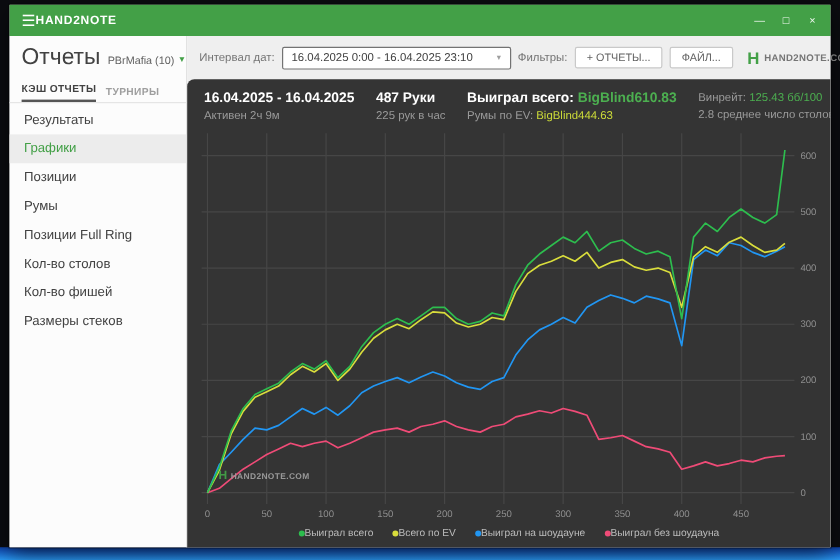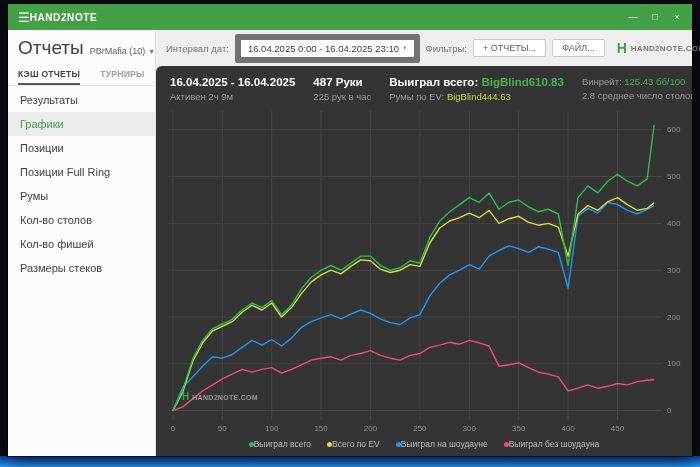--- a/index.html
+++ b/index.html
@@ -22,34 +22,34 @@
 
   
   .main { flex:1; display:flex; min-height:0; }
 
   .sidebar { width:148px; flex:0 0 148px; background:#fcfcfc; border-right:1px solid #e2e2e2;
              display:flex; flex-direction:column; }
   .sidebar-header { display:flex; align-items:baseline; gap:6px; padding:7px 6px 5px 10px; }
   .reports-title { font-size:19px; color:#424242; }
   .profile { font-size:9px; color:#616161; display:flex; align-items:center; gap:3px; cursor:pointer; white-space:nowrap; }
   .profile-caret { color:#43a047; font-size:7px; }
-  .tabs { display:flex; gap:20px; padding-left:10px; border-bottom:1px solid #e5e5e5; }
+  .tabs { display:flex; gap:8px; padding-left:10px; border-bottom:1px solid #e5e5e5;align-items:flex-end; }
   .tab { font-size:8.5px; font-weight:bold; color:#9e9e9e; padding:5px 0 4px; letter-spacing:.3px; cursor:pointer; }
   .tab.active { color:#424242; border-bottom:2px solid #555; }
   .menu { padding-top:2px; }
   .menu-item { font-size:11px; color:#424242; padding:6px 12px; cursor:pointer; white-space:nowrap; }
   .menu-item.active { color:#43a047; background:#ececec; }
 
   .content { flex:1; display:flex; flex-direction:column; background:#efefef; min-width:0; }
 
   
   .toolbar { height:36px; flex:0 0 36px; display:flex; align-items:center; gap:6px; padding:0 8px 0 10px; }
   .tb-label { font-size:9.5px; color:#757575; white-space:nowrap; }
-  .date-select { background:#fff; border:6px solid #737373; border-radius:2px; font-size:9.5px; color:#424242;
-                 padding:3px 7px; display:flex; align-items:center; gap:4px; cursor:pointer; white-space:nowrap; }
+  .date-select { background:#fff; border:1px solid #737373; border-radius:2px; font-size:9.5px; color:#424242;
+                 padding:3px 7px; display:flex; align-items:center; gap:20px; cursor:pointer; white-space:nowrap; }
   .caret { color:#9e9e9e; font-size:7px; }
   .tb-btn { background:#fff; border:1px solid #c9c9c9; border-radius:2px; font-size:9px; color:#616161;
             padding:3px 9px; font-family:inherit; cursor:pointer; white-space:nowrap; }
   .tb-spacer { flex:1; }
   .logo { display:flex; align-items:center; gap:4px; margin-right:2px; }
   .logo-h { color:#43a047; font-weight:900; font-size:14px; line-height:1; }
   .logo-text { font-size:8px; font-weight:bold; color:#757575; letter-spacing:.3px; }
 
   
   .chart-panel { flex:1; background:#343434; border-radius:6px 0 0 0; display:flex; flex-direction:column;
@@ -99,22 +99,22 @@
         </span>
       </div>
       <div class="tabs" id="tabs">
           <div class="tab active">КЭШ ОТЧЕТЫ</div>
           <div class="tab">ТУРНИРЫ</div>
         </div>
       <div class="menu" id="menu">
           <div class="menu-item">Результаты</div>
           <div class="menu-item active">Графики</div>
           <div class="menu-item">Позиции</div>
+          <div class="menu-item">Румы</div>
           <div class="menu-item">Позиции Full Ring</div>
-          <div class="menu-item">Румы</div>
           <div class="menu-item">Кол-во столов</div>
           <div class="menu-item">Кол-во фишей</div>
           <div class="menu-item">Размеры стеков</div>
         </div>
     </div>
 
     <div class="content">
 
       <div class="toolbar">
         <span class="tb-label">Интервал дат:</span>

